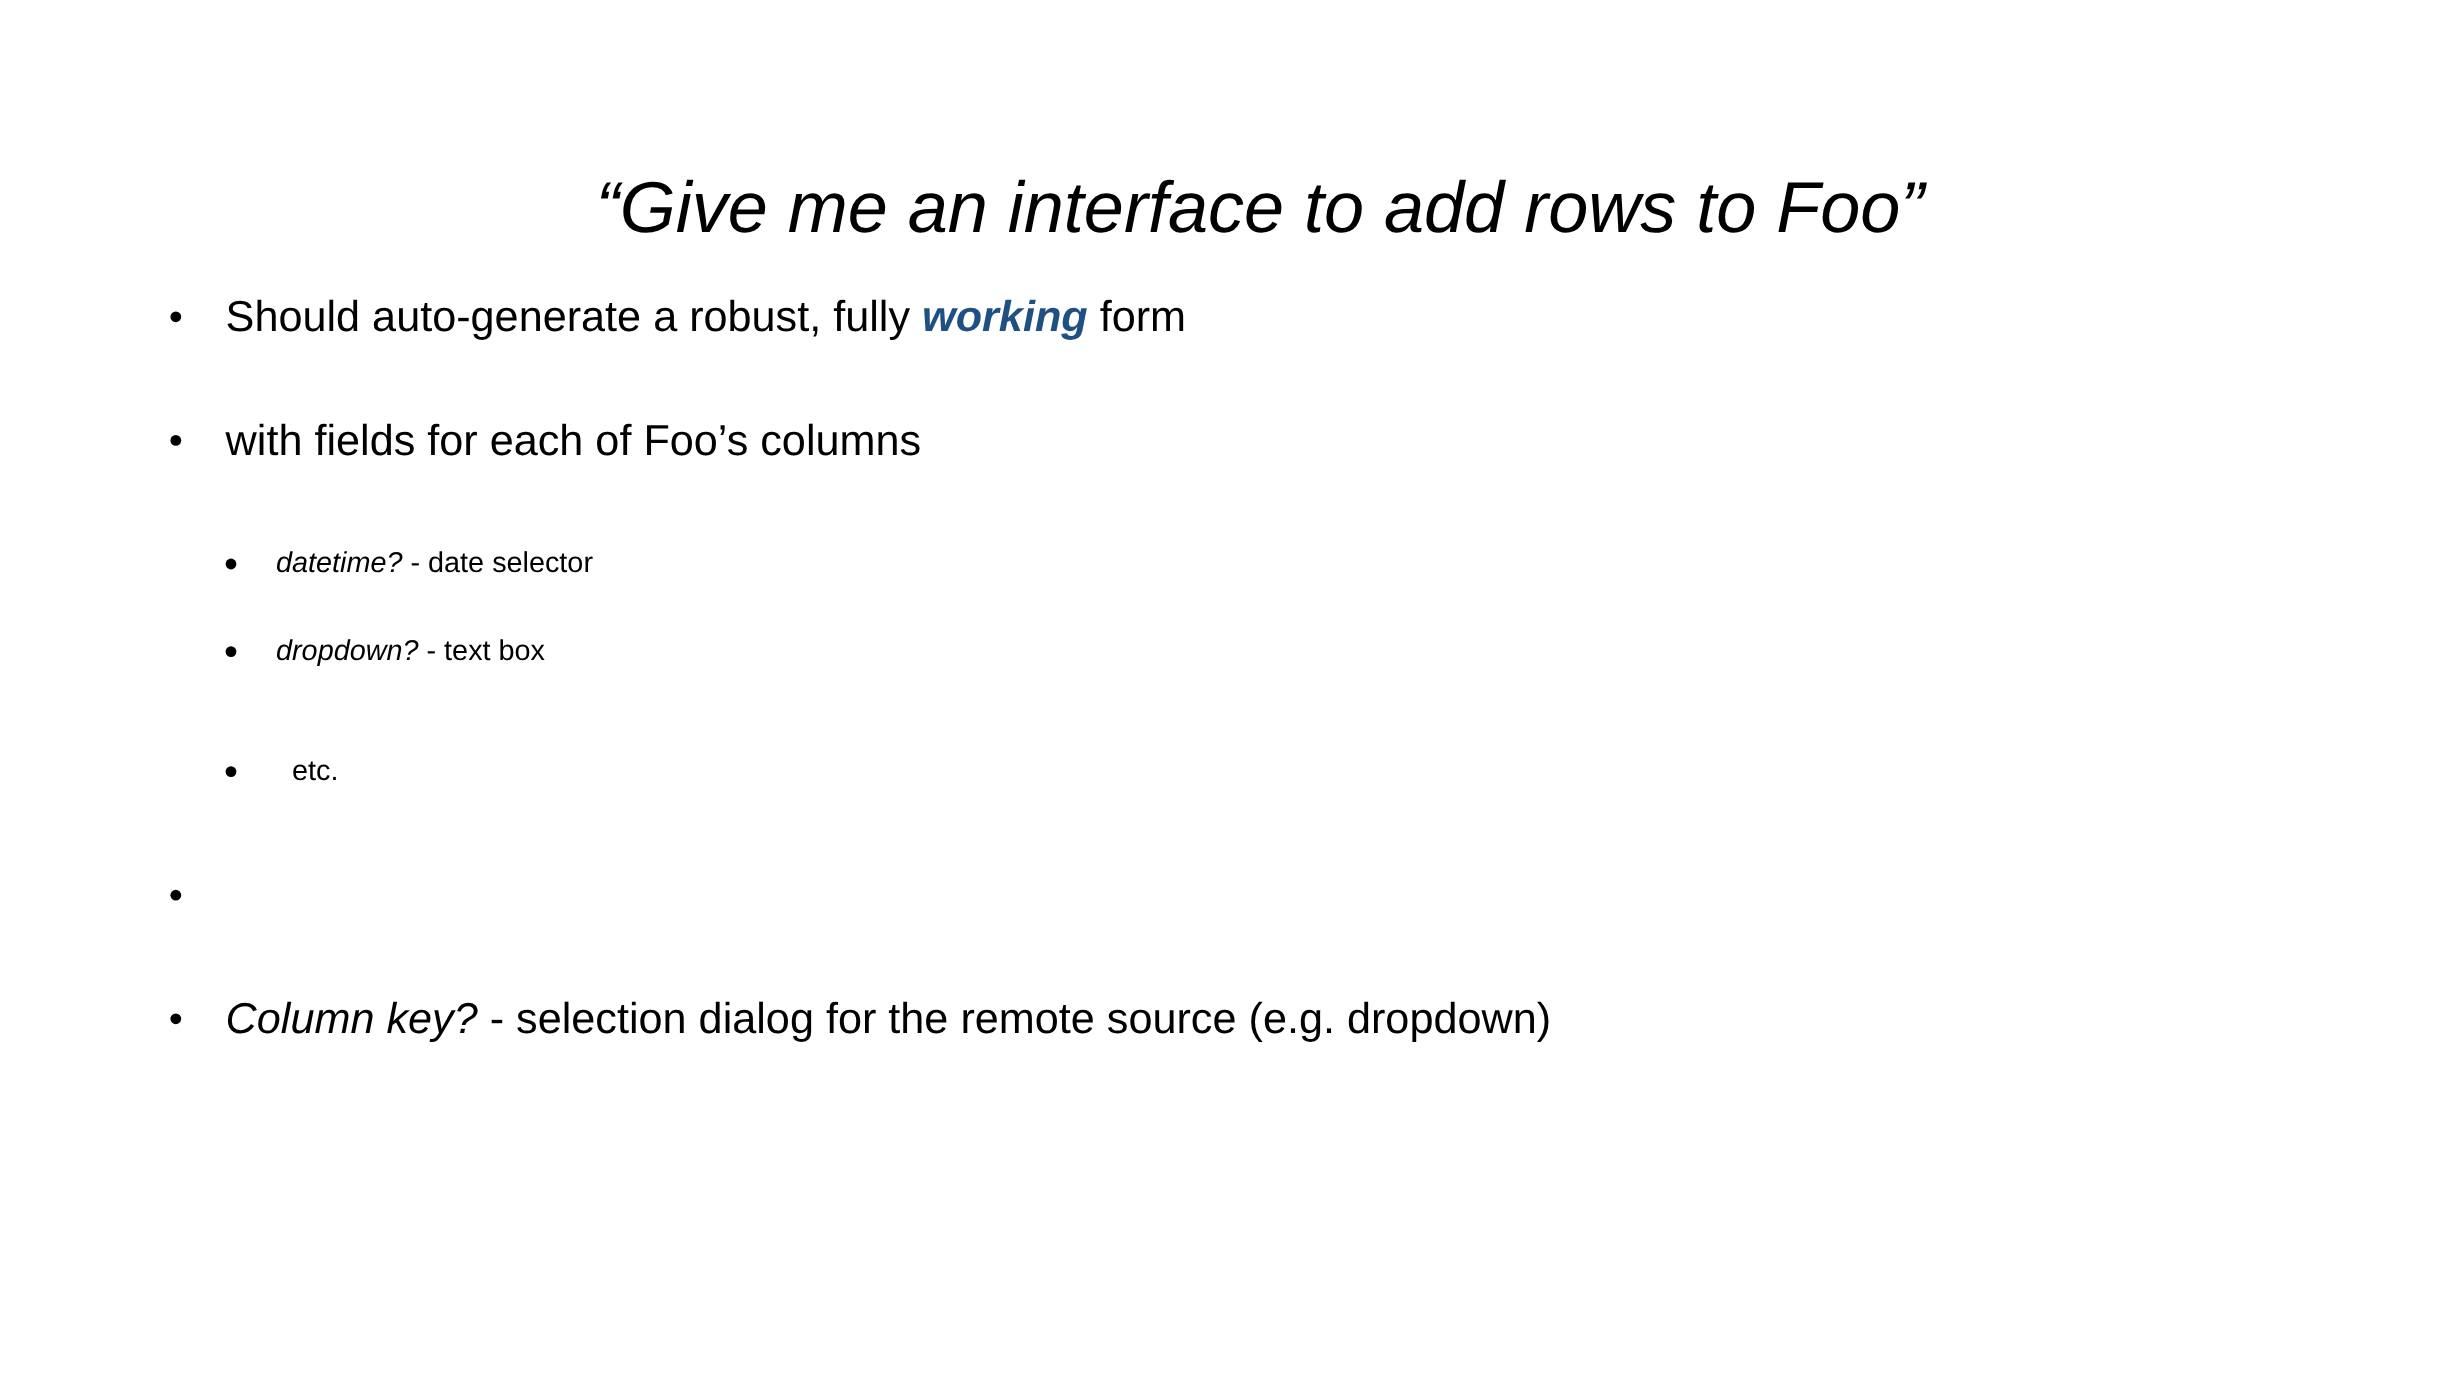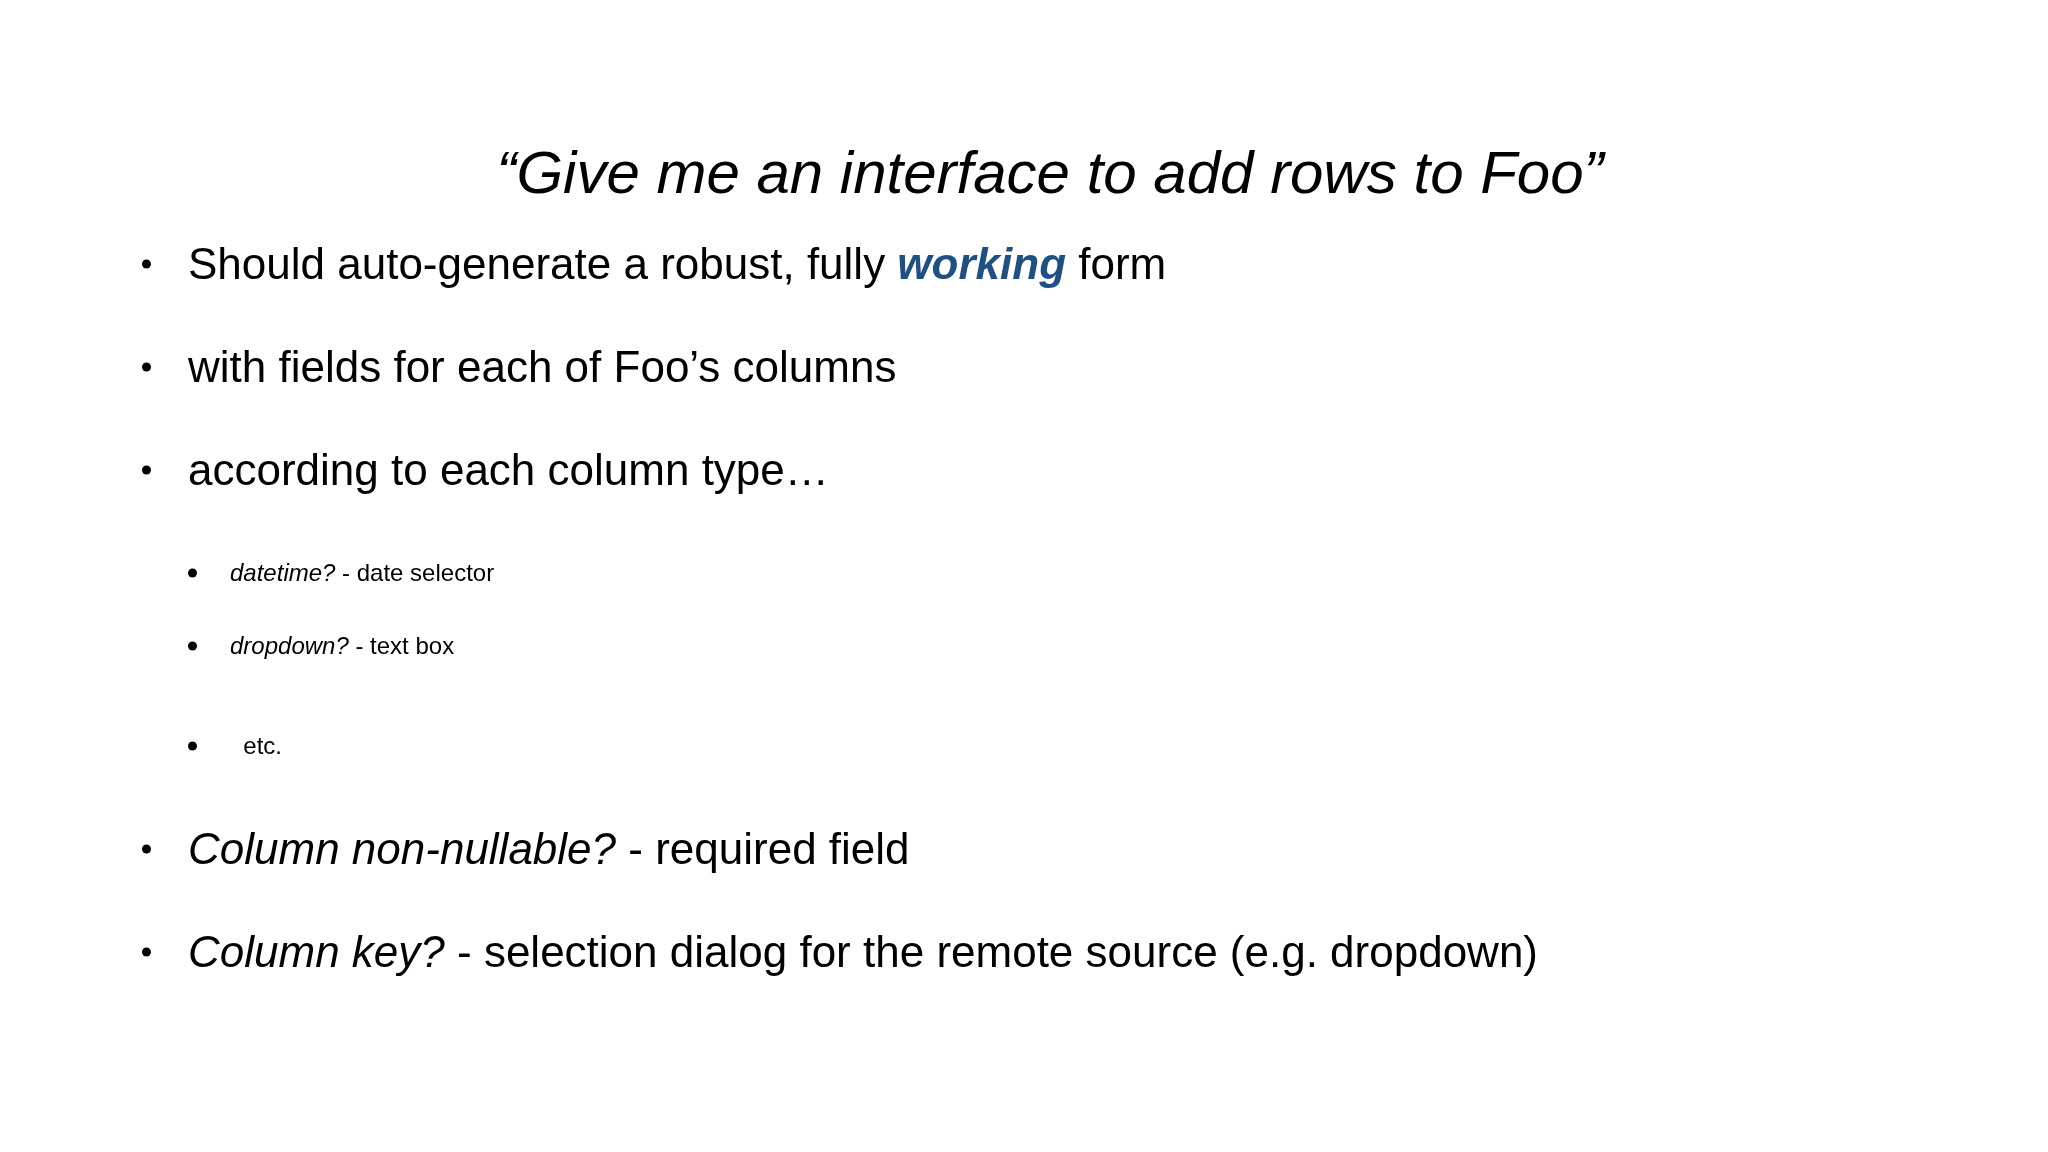--- a/index.html
+++ b/index.html
@@ -71,21 +71,21 @@
     transform: translateY(-50%);
   }
   .lvl1 .bullet-mark { left: 142px; }
   .lvl2 .bullet-mark { left: 188px; }
 
   .bullet-text {
     position: absolute;
     top: 0;
     white-space: nowrap;
     line-height: 52px;
-    font-size: 44px;
+    font-size: 36px;
     font-weight: normal;
     font-style: normal;
     color: #000000;
   }
   .lvl1 .bullet-text { left: 188px; }
   .lvl2 .bullet-text { left: 230px; font-size: 24px; }
 
   .em      { font-style: italic; }
   .accent  { font-style: italic; font-weight: bold; color: #1f5083; }
   .lead-sp { white-space: pre; }
@@ -101,39 +101,34 @@
 
   <div class="body-list">
       <div class="bullet-row lvl1">
         <span class="bullet-mark" aria-hidden="true"></span>
         <span class="bullet-text"><span>Should auto-generate a robust, fully </span><span class="accent">working</span><span> form</span></span>
       </div>
       <div class="bullet-row lvl1">
         <span class="bullet-mark" aria-hidden="true"></span>
         <span class="bullet-text"><span>with fields for each of Foo’s columns</span></span>
       </div>
-      <div class="bullet-row lvl1">
-        <span class="bullet-mark" aria-hidden="true"></span>
-        <span class="bullet-text"><span>according to each column type…</span></span>
-      </div>
       <div class="bullet-row lvl2">
         <span class="bullet-mark" aria-hidden="true"></span>
         <span class="bullet-text"><span class="em">datetime?</span><span> - date selector</span></span>
       </div>
       <div class="bullet-row lvl2">
         <span class="bullet-mark" aria-hidden="true"></span>
         <span class="bullet-text"><span class="em">dropdown?</span><span> - text box</span></span>
       </div>
       <div class="bullet-row lvl2 gap-after">
         <span class="bullet-mark" aria-hidden="true"></span>
         <span class="bullet-text"><span class="lead-sp">  etc.</span></span>
       </div>
       <div class="bullet-row lvl1">
         <span class="bullet-mark" aria-hidden="true"></span>
-        <span class="bullet-text"><span class="em">Column non-nullable?</span><span> - required field</span></span>
       </div>
       <div class="bullet-row lvl1">
         <span class="bullet-mark" aria-hidden="true"></span>
         <span class="bullet-text"><span class="em">Column key?</span><span> - selection dialog for the remote source (e.g. dropdown)</span></span>
       </div>
     </div>
 
 </div>
 
 </body></html>

